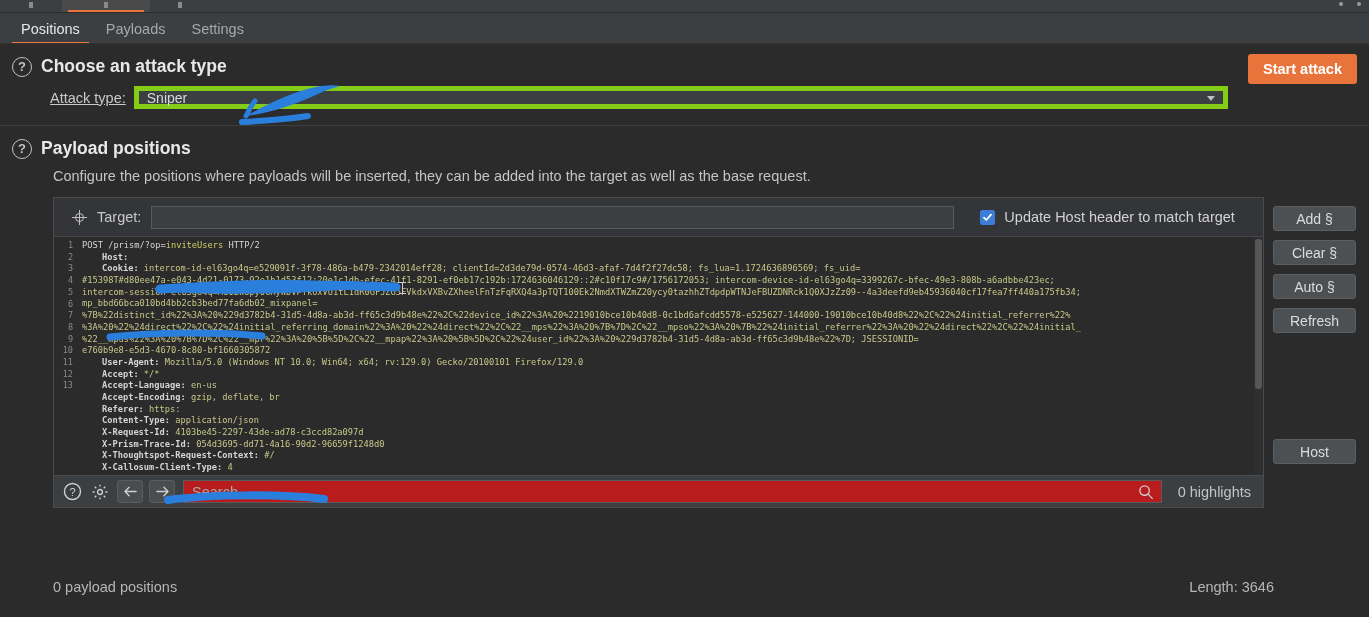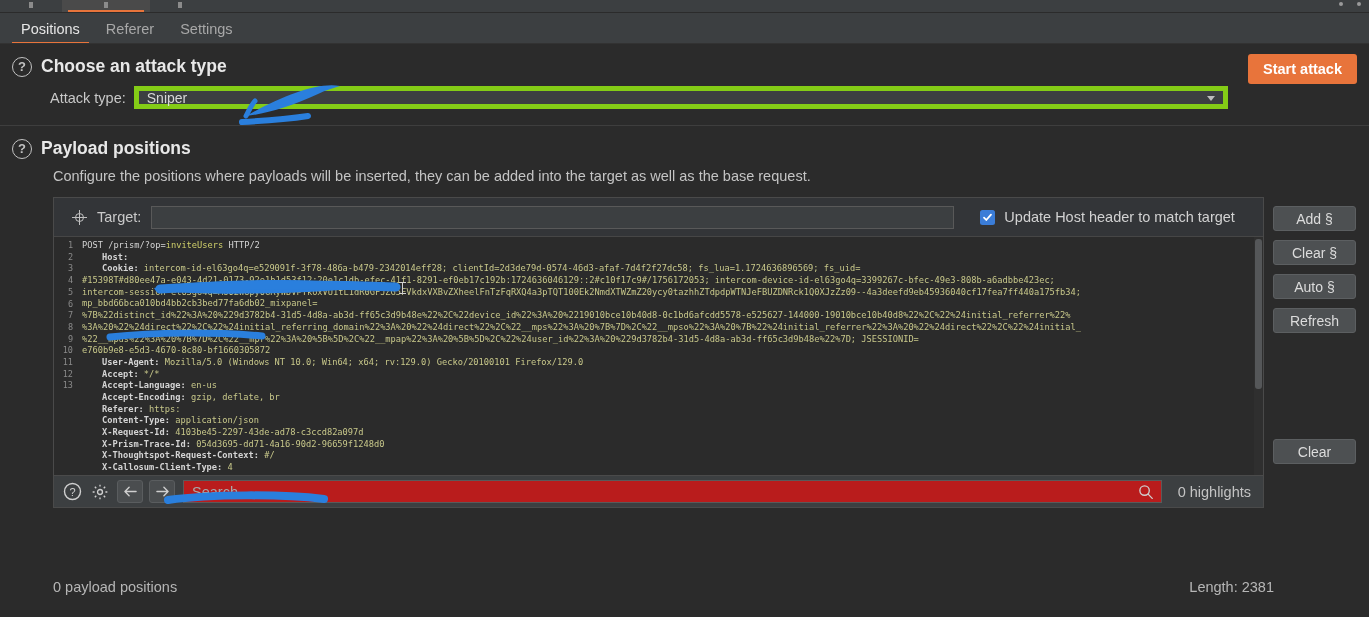--- a/index.html
+++ b/index.html
@@ -87,21 +87,21 @@
   .section-title {
     font-size: 17.5px; font-weight: bold; color: #e8e8e8;
   }
 
   
   #attack-row {
     display: flex; align-items: center;
     padding: 9px 0 0 50px;
     gap: 8px;
   }
-  #attack-label { font-size: 14.5px; color: #c9c9c9; }
+  #attack-label { font-size: 14.5px; color: #c9c9c9; text-decoration: underline; }
   #attack-select {
     width: 1094px; height: 23px;
     background: #3c3f41;
     border: 5px solid #84cc16;
     color: #d8d8d8;
     font-size: 14px;
     display: flex; align-items: center;
     padding: 0 8px;
     position: relative;
     cursor: pointer;
@@ -331,21 +331,21 @@
     <i></i>
     <i></i>
   </div>
 </div>
 
 <div id="tabbar">
   <div class="tab active">
       <span>Positions</span>
     </div>
   <div class="tab">
-      <span>Referer</span>
+      <span>Payloads</span>
     </div>
   <div class="tab">
       <span>Settings</span>
     </div>
 </div>
 
 <div id="content">
 
   <div class="section-head">
     <div class="help-circle">?</div>
@@ -456,27 +456,27 @@
         </div>
         <span id="highlights">0 highlights</span>
       </div>
     </div>
 
     <div id="btncol">
       <button class="sbtn">Add §</button>
       <button class="sbtn">Clear §</button>
       <button class="sbtn">Auto §</button>
       <button class="sbtn">Refresh</button>
-      <button id="clear-btn" style="margin-left:0;margin-top:97px">Clear</button>
+      <button id="clear-btn" style="margin-left:0;margin-top:97px">Host</button>
     </div>
   </div>
 
   <div id="statusbar">
     <span>0 payload positions</span>
-    <span>Length: 2381</span>
+    <span>Length: 3646</span>
   </div>
 
   <svg class="scribble" style="left:222px; top:22px; width:130px; height:60px" viewBox="0 0 130 60">
     <path d="M118 20 C95 16, 60 30, 24 50 C44 48, 70 40, 96 28 C104 24, 112 22, 118 20 Z" fill="#2a7fdd"></path>
     <path d="M24 50 C28 42, 30 38, 33 35" stroke="#2a7fdd" stroke-width="5" fill="none" stroke-linecap="round"></path>
     <path d="M20 56 C40 55, 66 53, 86 50" stroke="#2a7fdd" stroke-width="6" fill="none" stroke-linecap="round"></path>
   </svg>
 
   <svg class="scribble" style="left:148px; top:228px; width:260px; height:30px" viewBox="0 0 260 30">
     <path d="M6 16 C60 6, 150 6, 245 13 C170 22, 70 24, 8 19 Z" fill="#2a7fdd"></path>

